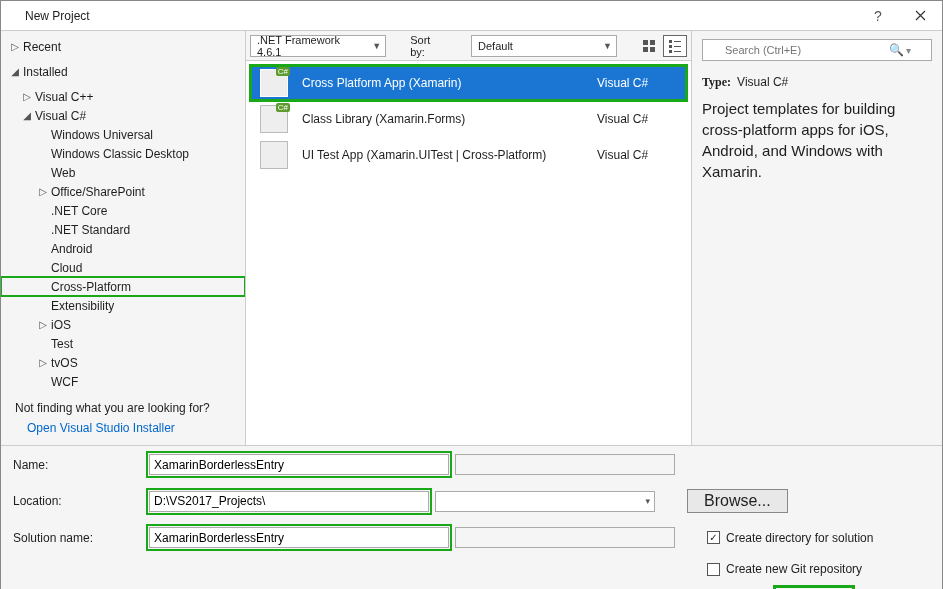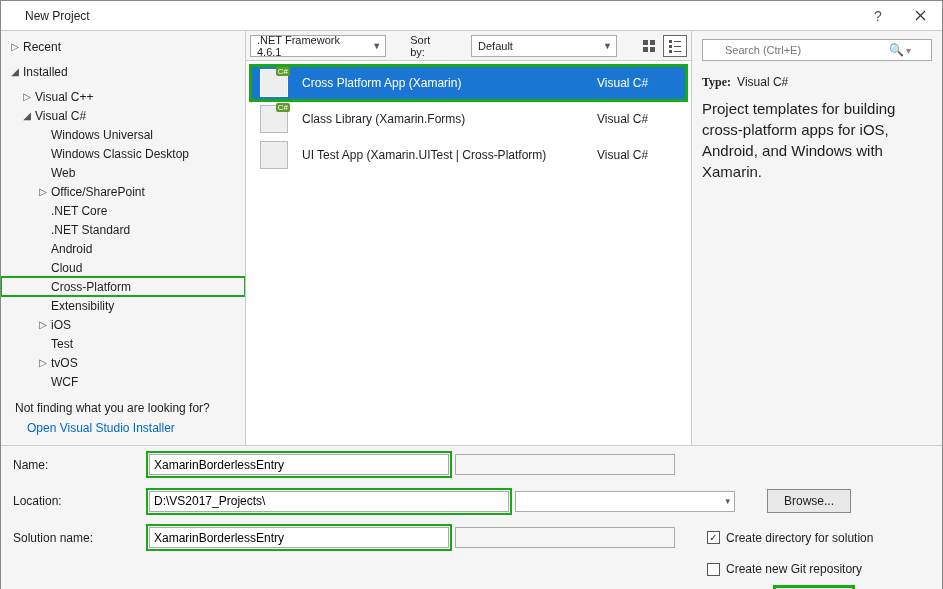--- a/index.html
+++ b/index.html
@@ -51,21 +51,21 @@
   .search .mag { color:#555; font-size:12px; }
   .type-row { display:flex; gap:6px; margin-bottom:8px; font-size:12px;}
   .type-row .k { font-weight:bold;font-family:Liberation Serif, serif; }
   .desc { font-size:15px; line-height:1.4; }
 
   .bottom { border-top:1px solid #ccc; padding:8px 12px 10px 12px; background:#f5f5f5; display:flex; flex-direction:column; gap:14px;}
   .row { display:flex; align-items:center; gap:6px; }
   .row .flabel { width:130px; }
   .row input.text { height:21px; border:1px solid #aaa; padding:0 4px; font-size:12px; background:#fff;}
   .greenbox { outline:2px solid #18a818; outline-offset:1px; }
-  .btn { height:23px; border:1px solid #888; background:#e8e8e8; padding:11px 16px; cursor:pointer; display:inline-flex; align-items:center; font-size:12px;}
+  .btn { height:23px; border:1px solid #888; background:#e8e8e8; padding:11px 16px; cursor:pointer; display:inline-flex; align-items:center; font-size:16px;}
   .chk { display:flex; align-items:center; gap:6px; }
   .chk .box { width:13px; height:13px; border:1px solid #555; background:#fff; display:flex; align-items:center; justify-content:center; font-size:10px;}
   .footer { display:flex; justify-content:flex-end; gap:8px; padding:4px 12px 10px;}
   .okwrap { outline:3px solid #18a818; outline-offset:2px; }
 </style>
 </head>
 <body>
 
 <div class="window">
 
@@ -224,21 +224,21 @@
     </div>
 
     <div class="bottom">
       <div class="row">
         <div class="flabel">Name:</div>
         <input class="text greenbox" style="width: 300px;" value="XamarinBorderlessEntry">
         <input class="text" style="width: 220px; background: rgb(245, 245, 245);" readonly="">
       </div>
       <div class="row">
         <div class="flabel">Location:</div>
-        <input class="text greenbox" style="width: 360px;" value="D:\VS2017_Projects\">
+        <input class="text greenbox" style="width: 280px;" value="D:\VS2017_Projects\">
         <div class="combo" style="width:220px;height:21px">
           <span style="flex:1"></span>
           <span class="dd">▾</span>
         </div>
         <div style="width:20px"></div>
         <div class="btn">Browse...</div>
       </div>
       <div class="row">
         <div class="flabel">Solution name:</div>
         <input class="text greenbox" style="width: 300px;" value="XamarinBorderlessEntry">

